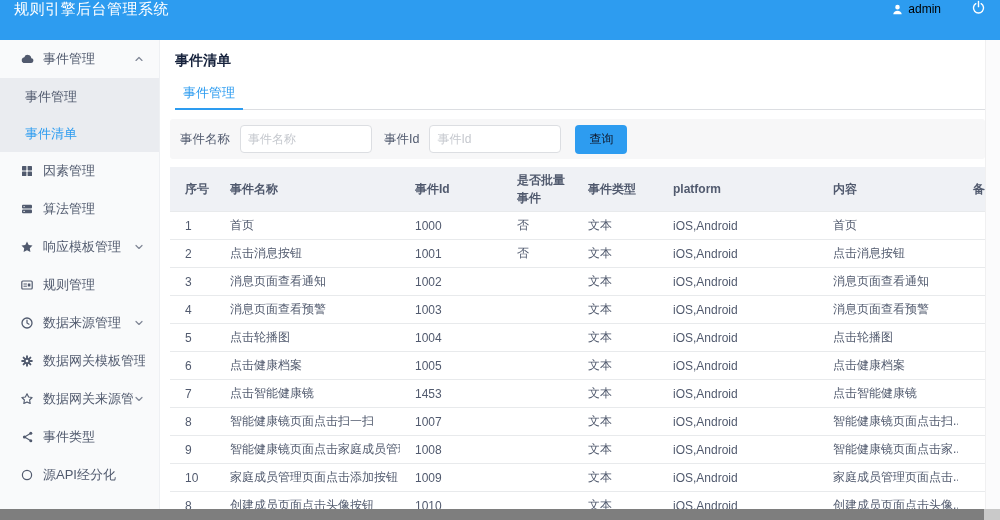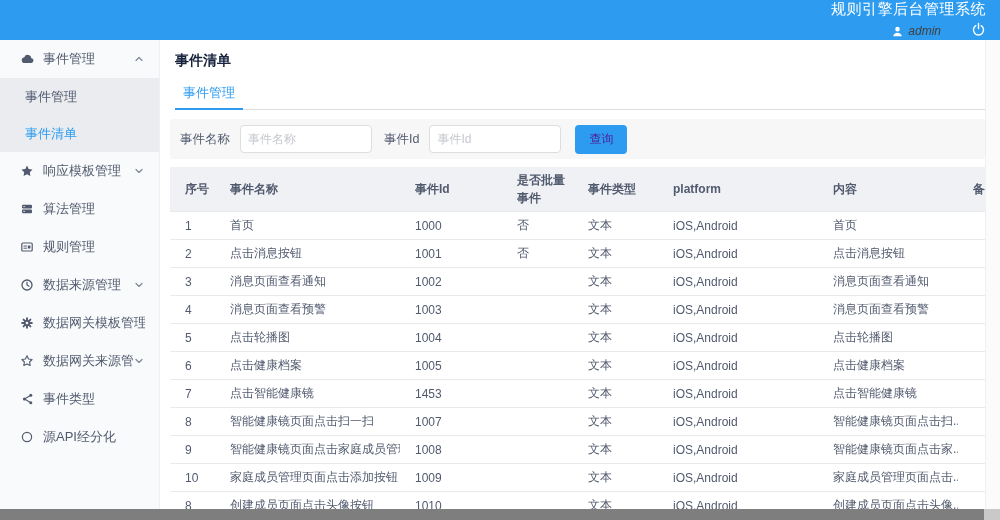--- a/index.html
+++ b/index.html
@@ -7,27 +7,26 @@
   body {
     font-family: "Liberation Sans", "DejaVu Sans", sans-serif;
     font-size: 12px;
     color: #515a6e;
     background: #fff;
     position: relative;
   }
   
   .topbar {
     height: 40px; background: #2d9cf0;
-    display: flex; align-items: flex-end; justify-content: space-between;
+    display: flex; align-items: flex-start; justify-content: space-between;
     padding: 0 14px;
-    flex-direction: column;
   }
   .topbar .app-title { color:#fff; font-size:15px; letter-spacing:.5px; }
   .topbar-right { display:flex; align-items:center; }
-  .user-menu { display:flex; align-items:center; color:#404040; font-size:12px; cursor:pointer;font-style:italic; }
+  .user-menu { display:flex; align-items:center; color:#000000; font-size:12px; cursor:pointer; }
   .user-menu .mi-icon { margin-right:4px; display:flex; }
   .power-btn { margin-left:30px; display:flex; align-items:center; cursor:pointer; }
 
   
   .app { display:flex; height:480px; }
   .sidebar {
     width:160px; flex:none; background:#f9fafb; border-right:1px solid #eef0f3;
     font-size:13px; color:#515a6e; overflow:hidden;
   }
   .menu-item {
@@ -59,21 +58,21 @@
   .search-bar label { color:#515a6e; font-size:12.5px; }
   .search-bar input {
     width:132px; height:28px; border:1px solid #dcdee2; border-radius:4px;
     padding:0 7px; font-size:12px; color:#515a6e; background:#fff; outline:none;
     margin-left:10px; font-family:inherit;
   }
   .search-bar input::placeholder { color:#c5c8ce; }
   .search-bar .lbl2 { margin-left:12px; }
   .search-btn {
     margin-left:14px; height:29px; padding:0 14px; border:none; border-radius:4px;
-    background:#2d9cf0; color:#4c1d95; font-size:12px; cursor:pointer; font-family:Liberation Sans, sans-serif;
+    background:#2d9cf0; color:#0f172a; font-size:12px; cursor:pointer; font-family:Liberation Sans, sans-serif;
   }
   
   .table-wrap { margin:8px 15px 0 10px; width:815px; overflow:hidden; }
   table { border-collapse:collapse; table-layout:fixed; width:908px; font-size:12px; color:#515a6e; }
   th {
     background:#eff1f5; font-weight:bold; text-align:left;
     padding:4px 6px 4px 15px; height:42px; line-height:18px;
     border-bottom:1px solid #e8eaec; vertical-align:middle;
   }
   td {
@@ -131,42 +130,55 @@
       </div>
       <div class="menu-item sub">
         <span class="mi-label">事件管理</span>
       </div>
       <div class="menu-item sub active">
         <span class="mi-label">事件清单</span>
       </div>
       <div class="menu-item">
         <span class="mi-icon">
           <svg width="14" height="14" viewBox="0 0 14 14">
-            <path fill="currentColor" d="M7 1.4l1.7 3.5 3.8.6-2.7 2.7.6 3.8L7 10.2 3.6 12l.6-3.8L1.5 5.5l3.8-.6z"></path>
-          </svg>
-        </span>
-        <span class="mi-label">响应模板管理</span>
-        <span class="mi-chevron">
-          <svg width="12" height="12" viewBox="0 0 14 14">
-            <path d="M3.5 5.2L7 8.7l3.5-3.5" fill="none" stroke="currentColor" stroke-width="1.4" stroke-linecap="round" stroke-linejoin="round"></path>
-          </svg>
-        </span>
+            <g fill="currentColor">
+              <rect x="2" y="2" width="4.4" height="4.4" rx=".6"></rect>
+              <rect x="7.6" y="2" width="4.4" height="4.4" rx=".6"></rect>
+              <rect x="2" y="7.6" width="4.4" height="4.4" rx=".6"></rect>
+              <rect x="7.6" y="7.6" width="4.4" height="4.4" rx=".6"></rect>
+            </g>
+          </svg>
+        </span>
+        <span class="mi-label">因素管理</span>
       </div>
       <div class="menu-item">
         <span class="mi-icon">
           <svg width="14" height="14" viewBox="0 0 14 14">
             <g fill="currentColor">
               <rect x="2" y="2.8" width="10" height="3.6" rx="1"></rect>
               <rect x="2" y="7.6" width="10" height="3.6" rx="1"></rect>
             </g>
             <circle cx="4.1" cy="4.6" r=".7" fill="#f9fafb"></circle>
             <circle cx="4.1" cy="9.4" r=".7" fill="#f9fafb"></circle>
           </svg>
         </span>
         <span class="mi-label">算法管理</span>
+      </div>
+      <div class="menu-item">
+        <span class="mi-icon">
+          <svg width="14" height="14" viewBox="0 0 14 14">
+            <path fill="currentColor" d="M7 1.4l1.7 3.5 3.8.6-2.7 2.7.6 3.8L7 10.2 3.6 12l.6-3.8L1.5 5.5l3.8-.6z"></path>
+          </svg>
+        </span>
+        <span class="mi-label">响应模板管理</span>
+        <span class="mi-chevron">
+          <svg width="12" height="12" viewBox="0 0 14 14">
+            <path d="M3.5 5.2L7 8.7l3.5-3.5" fill="none" stroke="currentColor" stroke-width="1.4" stroke-linecap="round" stroke-linejoin="round"></path>
+          </svg>
+        </span>
       </div>
       <div class="menu-item">
         <span class="mi-icon">
           <svg width="14" height="14" viewBox="0 0 14 14">
             <rect x="1.8" y="3" width="10.4" height="8" rx="1" fill="none" stroke="currentColor" stroke-width="1.2"></rect>
             <path d="M3.9 6h2.6M3.9 8.2h2.6" stroke="currentColor" stroke-width="1" stroke-linecap="round"></path>
             <rect x="7.8" y="5.4" width="2.6" height="3.2" rx=".4" fill="currentColor"></rect>
           </svg>
         </span>
         <span class="mi-label">规则管理</span>

